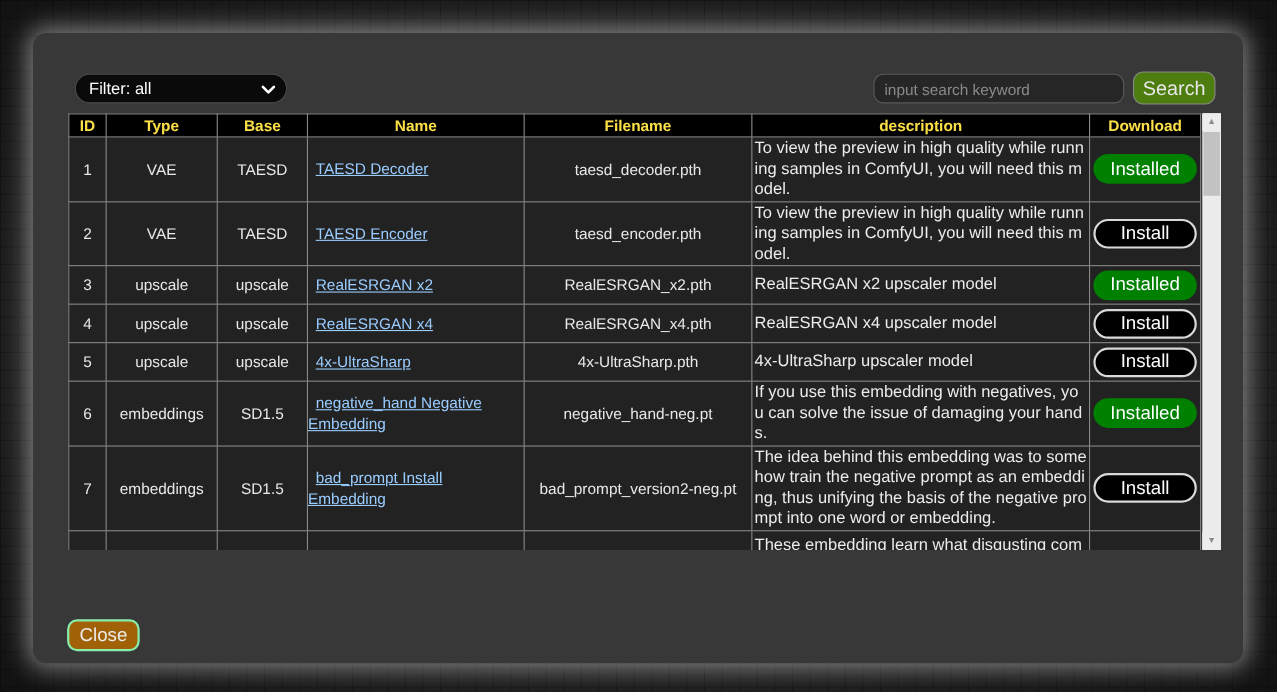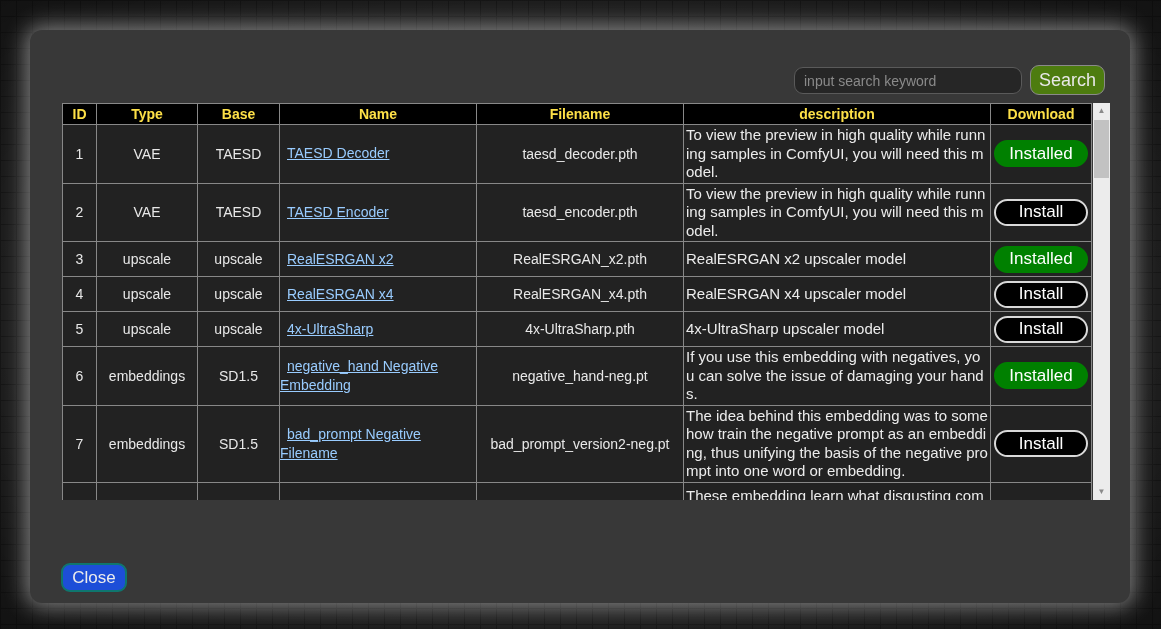--- a/index.html
+++ b/index.html
@@ -90,30 +90,40 @@
   }
   .sbar .btn.up { top:0; }
   .sbar .btn.down { bottom:0; }
   .sbar .thumb {
     position:absolute; left:1px; top:17px; width:15px; height:58px;
     background:#c2c2c2; cursor:pointer;
   }
   
   .close-btn {
     position:absolute; left:31px; top:533px; width:66px; height:29px;
-    background:#1d4ed8; border:2px solid #0f766e; border-radius:9px;
+    background:#a16207; border:2px solid #86efac; border-radius:9px;
     color:#ececec; font-size:17px; cursor:pointer;
     font-family:"Liberation Sans", sans-serif;
   }
 </style>
 </head>
 <body>
 
 <div class="modal">
 
+  <div class="filter-wrap">
+    <select class="filter">
+      <option>Filter: all</option>
+    </select>
+    <span class="filter-chevron">
+      <svg width="14" height="12" viewBox="0 0 14 12">
+          <polyline points="2,4 7,9 12,4" fill="none" stroke="#ffffff" stroke-width="2.4" stroke-linecap="round" stroke-linejoin="round"></polyline>
+        </svg>
+    </span>
+  </div>
 
   <input class="search-input" type="text" placeholder="input search keyword" style="">
   <button class="search-btn">Search</button>
 
   <div class="table-clip">
     <table class="models">
       <colgroup>
         <col style="width:34px">
           <col style="width:101px">
           <col style="width:82px">
@@ -198,21 +208,21 @@
             </td>
             <td class="c-file">negative_hand-neg.pt</td>
             <td class="c-desc">If you use this embedding with negatives, you can solve the issue of damaging your hands.</td>
             <td class="c-dl"><button class="dl-btn installed">Installed</button></td>
           </tr>
           <tr style="height: 72px;">
             <td class="c-id">7</td>
             <td class="c-type">embeddings</td>
             <td class="c-base">SD1.5</td>
             <td class="c-name">
-              <a>bad_prompt Negative Filename</a>
+              <a>bad_prompt Install Embedding</a>
             </td>
             <td class="c-file">bad_prompt_version2-neg.pt</td>
             <td class="c-desc">The idea behind this embedding was to somehow train the negative prompt as an embedding, thus unifying the basis of the negative prompt into one word or embedding.</td>
             <td class="c-dl"><button class="dl-btn install">Install</button></td>
           </tr>
           <tr style="height: 90px;">
             <td class="c-id"></td>
             <td class="c-type"></td>
             <td class="c-base"></td>
             <td class="c-name"></td>

